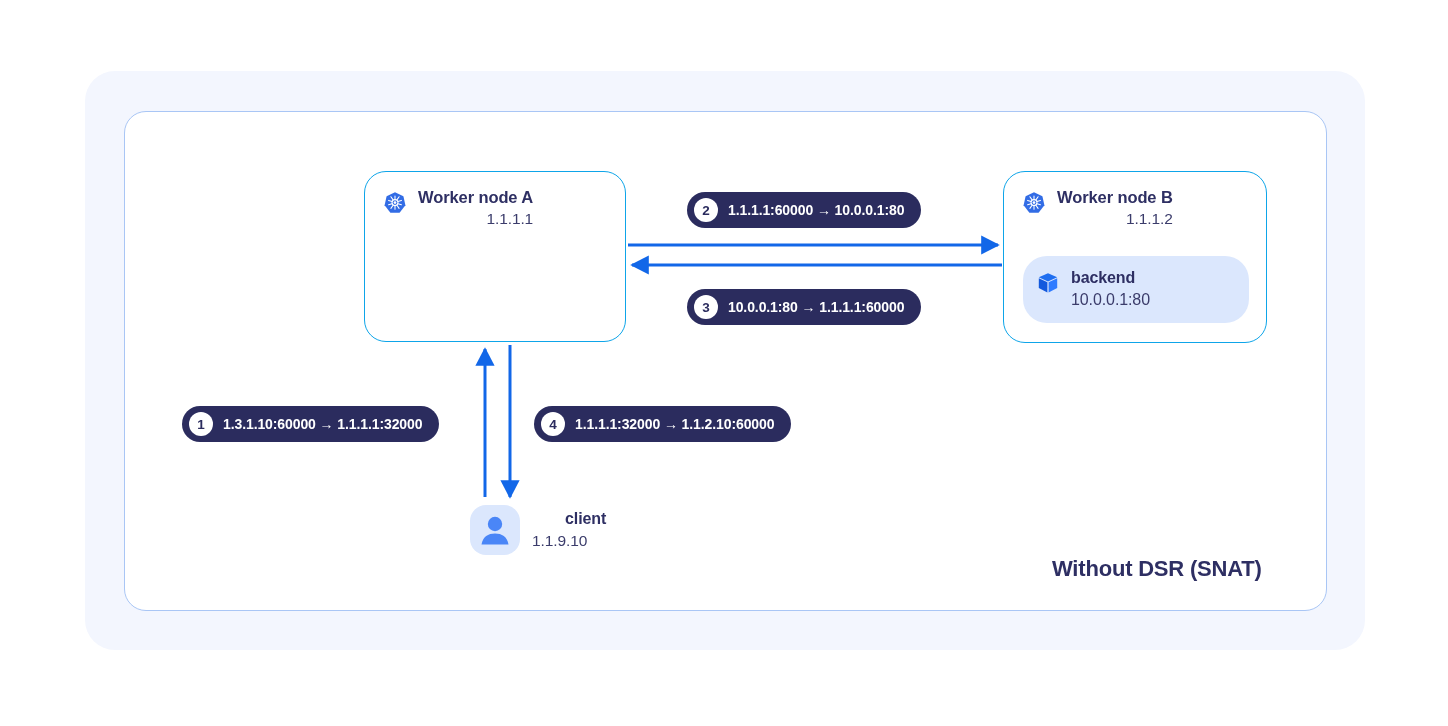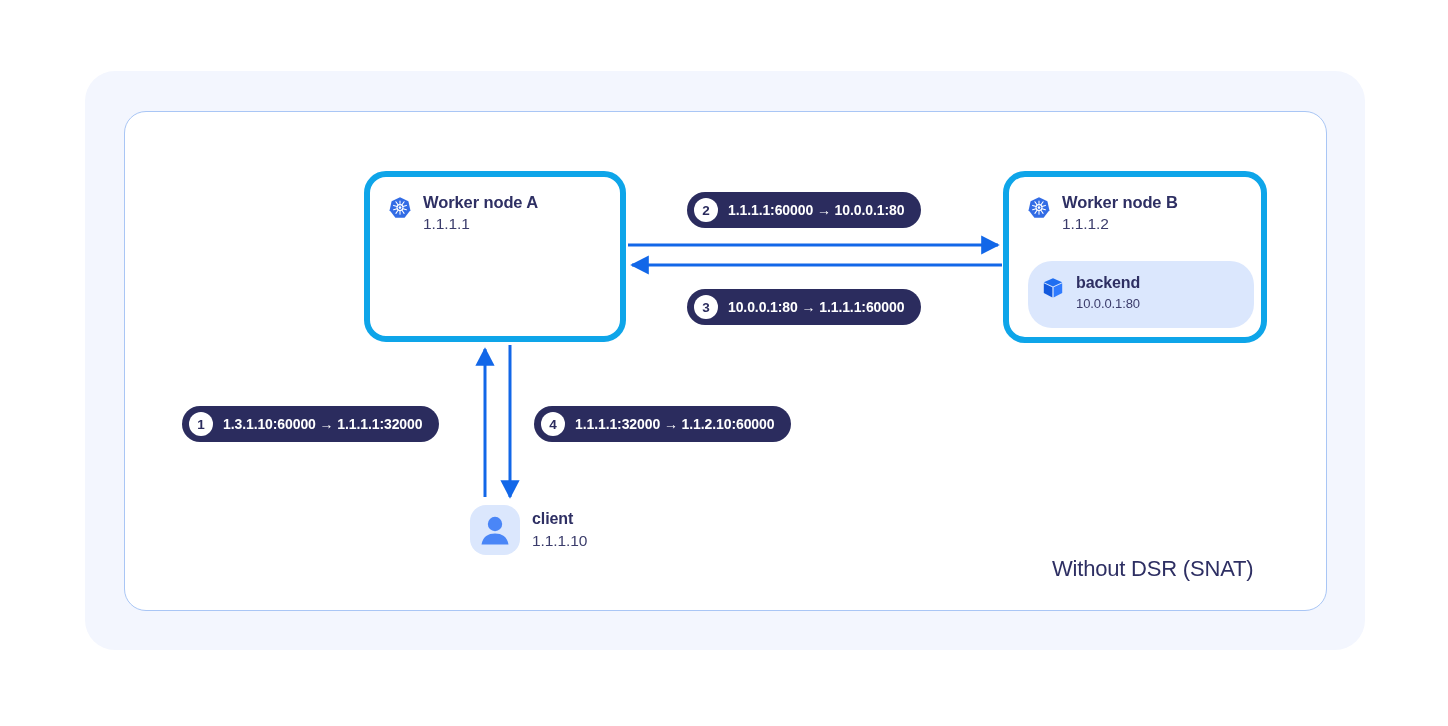--- a/index.html
+++ b/index.html
@@ -42,21 +42,21 @@
     background: #ffffff;
     border: 1px solid #a9c6f5;
     border-radius: 22px;
     box-sizing: border-box;
   }
 
   
   .node-box {
     position: absolute;
     background: #ffffff;
-    border: 6px solid #0ea5e9;
+    border: 1px solid #0ea5e9;
     border-radius: 22px;
     box-sizing: border-box;
     text-decoration: underline;
   }
   #node-a {
     left: 364px;
     top: 171px;
     width: 262px;
     height: 171px;
   }
@@ -89,20 +89,21 @@
     letter-spacing: -0.1px;
     display: block;
     margin-bottom: 5px;
   }
   .node-sub {
     font-size: 15.5px;
     font-weight: normal;
     color: #3b3c6b;
     letter-spacing: -0.1px;
     display: block;
+    text-align: right;
   }
 
   
   #backend-box {
     position: absolute;
     left: 19px;
     top: 84px;
     width: 226px;
     height: 67px;
     background: #dbe7fd;
@@ -124,21 +125,21 @@
   }
   .backend-title {
     font-size: 16px;
     font-weight: bold;
     color: #2e2f63;
     display: block;
     margin-bottom: 4px;
     letter-spacing: -0.1px;
   }
   .backend-sub {
-    font-size: 13px;
+    font-size: 16px;
     color: #3b3c6b;
     display: block;
     letter-spacing: -0.1px;
   }
 
   
   #client-group {
     position: absolute;
     left: 470px;
     top: 505px;
@@ -155,20 +156,21 @@
     position: relative;
   }
   .client-text { padding-top: 5px; }
   .client-title {
     font-size: 16px;
     font-weight: bold;
     color: #2e2f63;
     display: block;
     margin-bottom: 4px;
     letter-spacing: -0.1px;
+    margin-left: 33px;
   }
   .client-sub {
     font-size: 15.5px;
     color: #3b3c6b;
     display: block;
     letter-spacing: -0.1px;
   }
 
   
   .pill {
@@ -217,21 +219,21 @@
     height: 726px;
     pointer-events: none;
   }
 
   
   #caption {
     position: absolute;
     left: 1052px;
     top: 556px;
     font-size: 22px;
-    font-weight: normal;
+    font-weight: bold;
     color: #2e2f63;
     letter-spacing: -0.2px;
   }
 </style>
 </head>
 <body>
 
 <div id="canvas">
 
   <div class="outer-panel"></div>
@@ -344,21 +346,21 @@
 
   <div id="client-group">
     <span class="client-avatar">
       <svg viewBox="0 0 50 50" width="50" height="50" xmlns="http://www.w3.org/2000/svg">
         <circle cx="25" cy="19" r="7.2" fill="#4a86f7"></circle>
         <path d="M11.5 39.5 C12.8 31.4 18.2 28.4 25 28.4 C31.8 28.4 37.2 31.4 38.5 39.5 Z" fill="#4a86f7"></path>
       </svg>
     </span>
     <span class="client-text">
       <span class="client-title">client</span>
-      <span class="client-sub">1.1.1.10</span>
+      <span class="client-sub">1.1.9.10</span>
     </span>
   </div>
 
   <div class="pill" id="pill-1">
     <span class="pill-badge">1</span>
     <span class="pill-label">1.3.1.10:60000 → 1.1.1.1:32000</span>
   </div>
 
   <div class="pill" id="pill-2">
     <span class="pill-badge">2</span>

